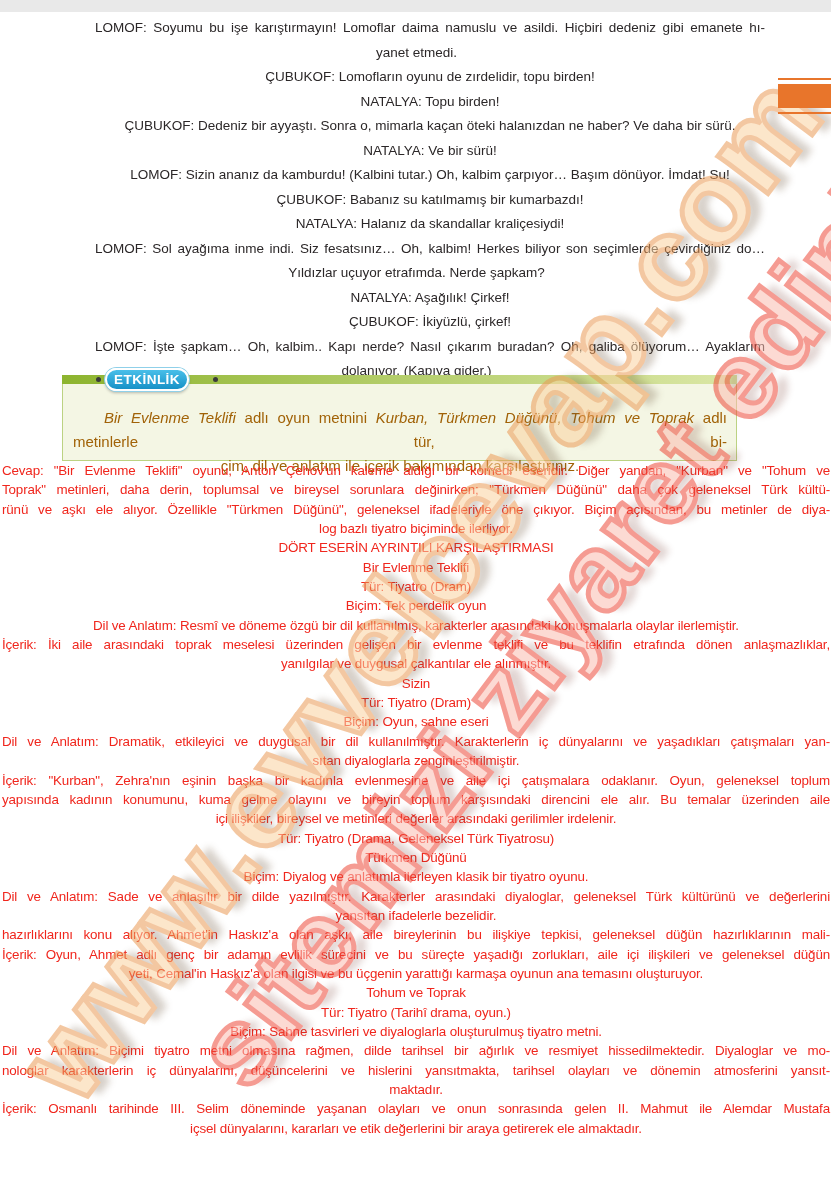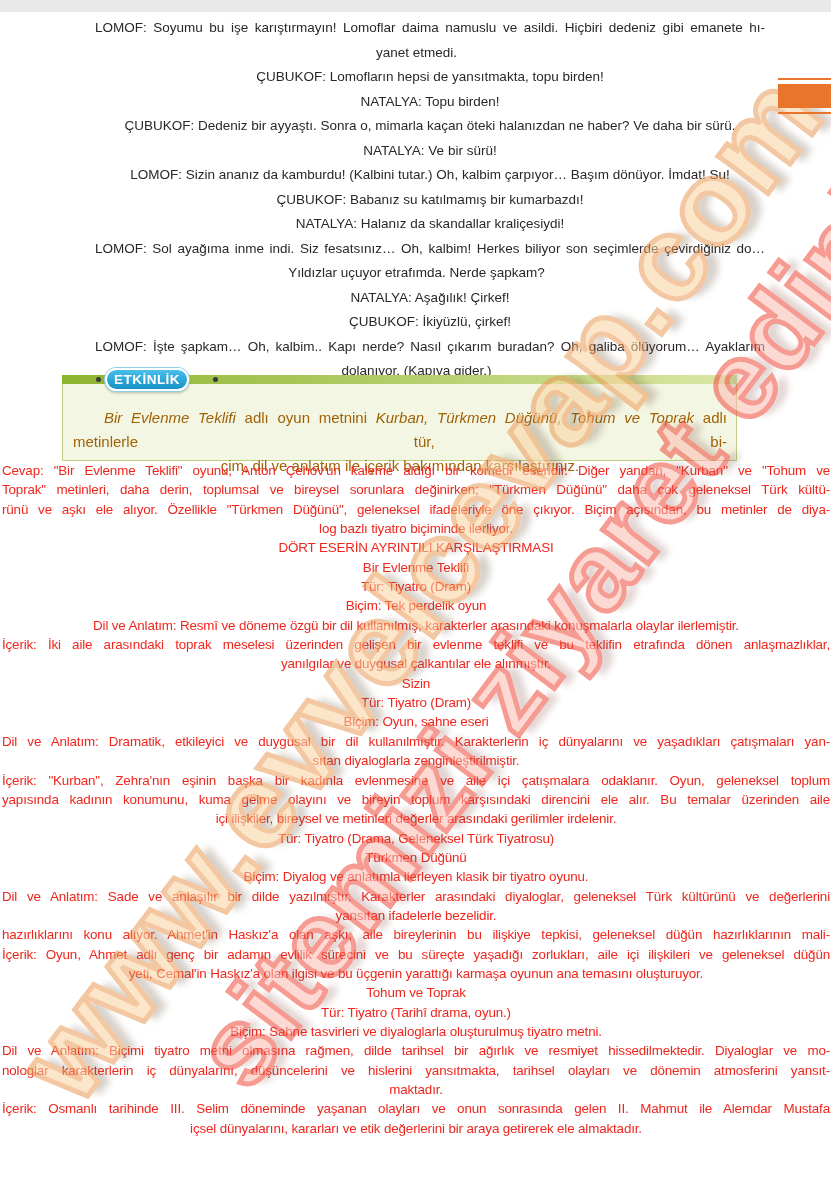--- a/index.html
+++ b/index.html
@@ -105,21 +105,21 @@
   }
 </style>
 </head>
 <body>
 
 <div class="page">
 
   <div class="dialogue" id="dialogue">
       <div class="line just indent">LOMOF: Soyumu bu işe karıştırmayın! Lomoflar daima namuslu ve asildi. Hiçbiri dedeniz gibi emanete hı-</div>
       <div class="line">yanet etmedi.</div>
-      <div class="line indent">ÇUBUKOF: Lomofların hepsi de yansıtmakta, topu birden!</div>
+      <div class="line indent">ÇUBUKOF: Lomofların oyunu de zırdelidir, topu birden!</div>
       <div class="line indent">NATALYA: Topu birden!</div>
       <div class="line indent">ÇUBUKOF: Dedeniz bir ayyaştı. Sonra o, mimarla kaçan öteki halanızdan ne haber? Ve daha bir sürü.</div>
       <div class="line indent">NATALYA: Ve bir sürü!</div>
       <div class="line indent">LOMOF: Sizin ananız da kamburdu! (Kalbini tutar.) Oh, kalbim çarpıyor… Başım dönüyor. İmdat! Su!</div>
       <div class="line indent">ÇUBUKOF: Babanız su katılmamış bir kumarbazdı!</div>
       <div class="line indent">NATALYA: Halanız da skandallar kraliçesiydi!</div>
       <div class="line just indent">LOMOF: Sol ayağıma inme indi. Siz fesatsınız… Oh, kalbim! Herkes biliyor son seçimlerde çevirdiğiniz do…</div>
       <div class="line">Yıldızlar uçuyor etrafımda. Nerde şapkam?</div>
       <div class="line indent">NATALYA: Aşağılık! Çirkef!</div>
       <div class="line indent">ÇUBUKOF: İkiyüzlü, çirkef!</div>

